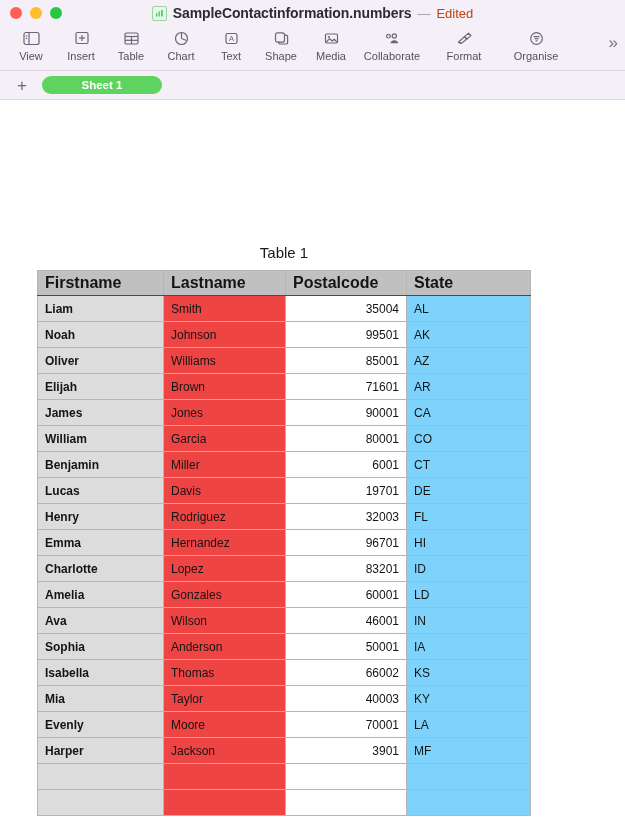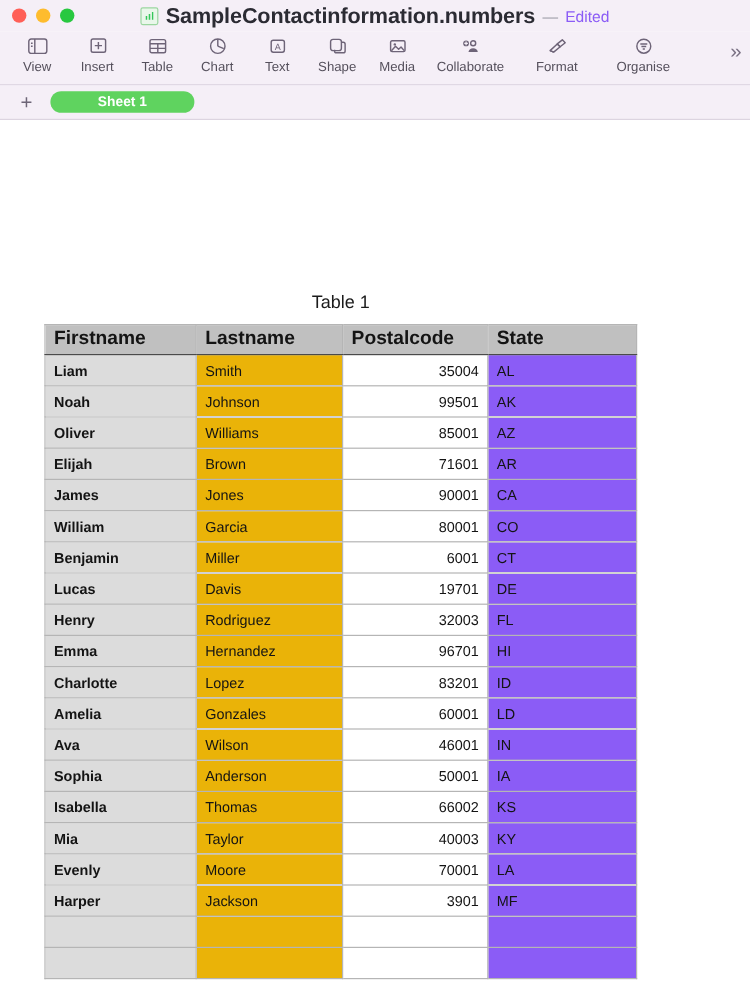--- a/index.html
+++ b/index.html
@@ -73,33 +73,33 @@
   }
   .doc-icon::before {
     content: "";
     width: 7px;
     height: 7px;
     background: #34c759;
     -webkit-mask: linear-gradient(#000 0 0);
     clip-path: polygon(0% 55%, 22% 55%, 22% 100%, 40% 100%, 40% 30%, 58% 30%, 58% 100%, 78% 100%, 78% 0%, 100% 0%, 100% 100%, 0% 100%);
   }
   .title-text {
-    font-size: 18px;
+    font-size: 14px;
     font-weight: bold;
     color: #2b2b33;
     letter-spacing: -0.1px;
   }
   .title-dash {
     font-size: 13px;
     color: #9c9ca6;
     font-weight: normal;
   }
   .title-edited {
     font-size: 13px;
-    color: #8b5cf6;
+    color: #c2410c;
     font-weight: normal;
   }
 
   
   .toolbar {
     height: 44px;
     background: #f5eff7;
     border-bottom: 1px solid #e0d8e4;
     display: flex;
     align-items: flex-start;
@@ -219,30 +219,30 @@
     text-align: left;
     font-size: 16px;
     border-bottom: 1px solid #4a4a4a;
     height: 24px;
   }
   .data-table tbody td.c-name {
     background: #dcdcdc;
     font-weight: bold;
   }
   .data-table tbody td.c-last {
-    background: #eab308;
+    background: #ef4444;
     text-align: left;
     margin-top: 16px;
   }
   .data-table tbody td.c-post {
     background: #ffffff;
     text-align: right;
   }
   .data-table tbody td.c-state {
-    background: #8b5cf6;
+    background: #7dd3fc;
     text-align: left;
   }
   .col-1 { width: 126px; }
   .col-2 { width: 122px; }
   .col-3 { width: 121px; }
   .col-4 { width: 124px; }
 </style>
 </head>
 <body>
 

